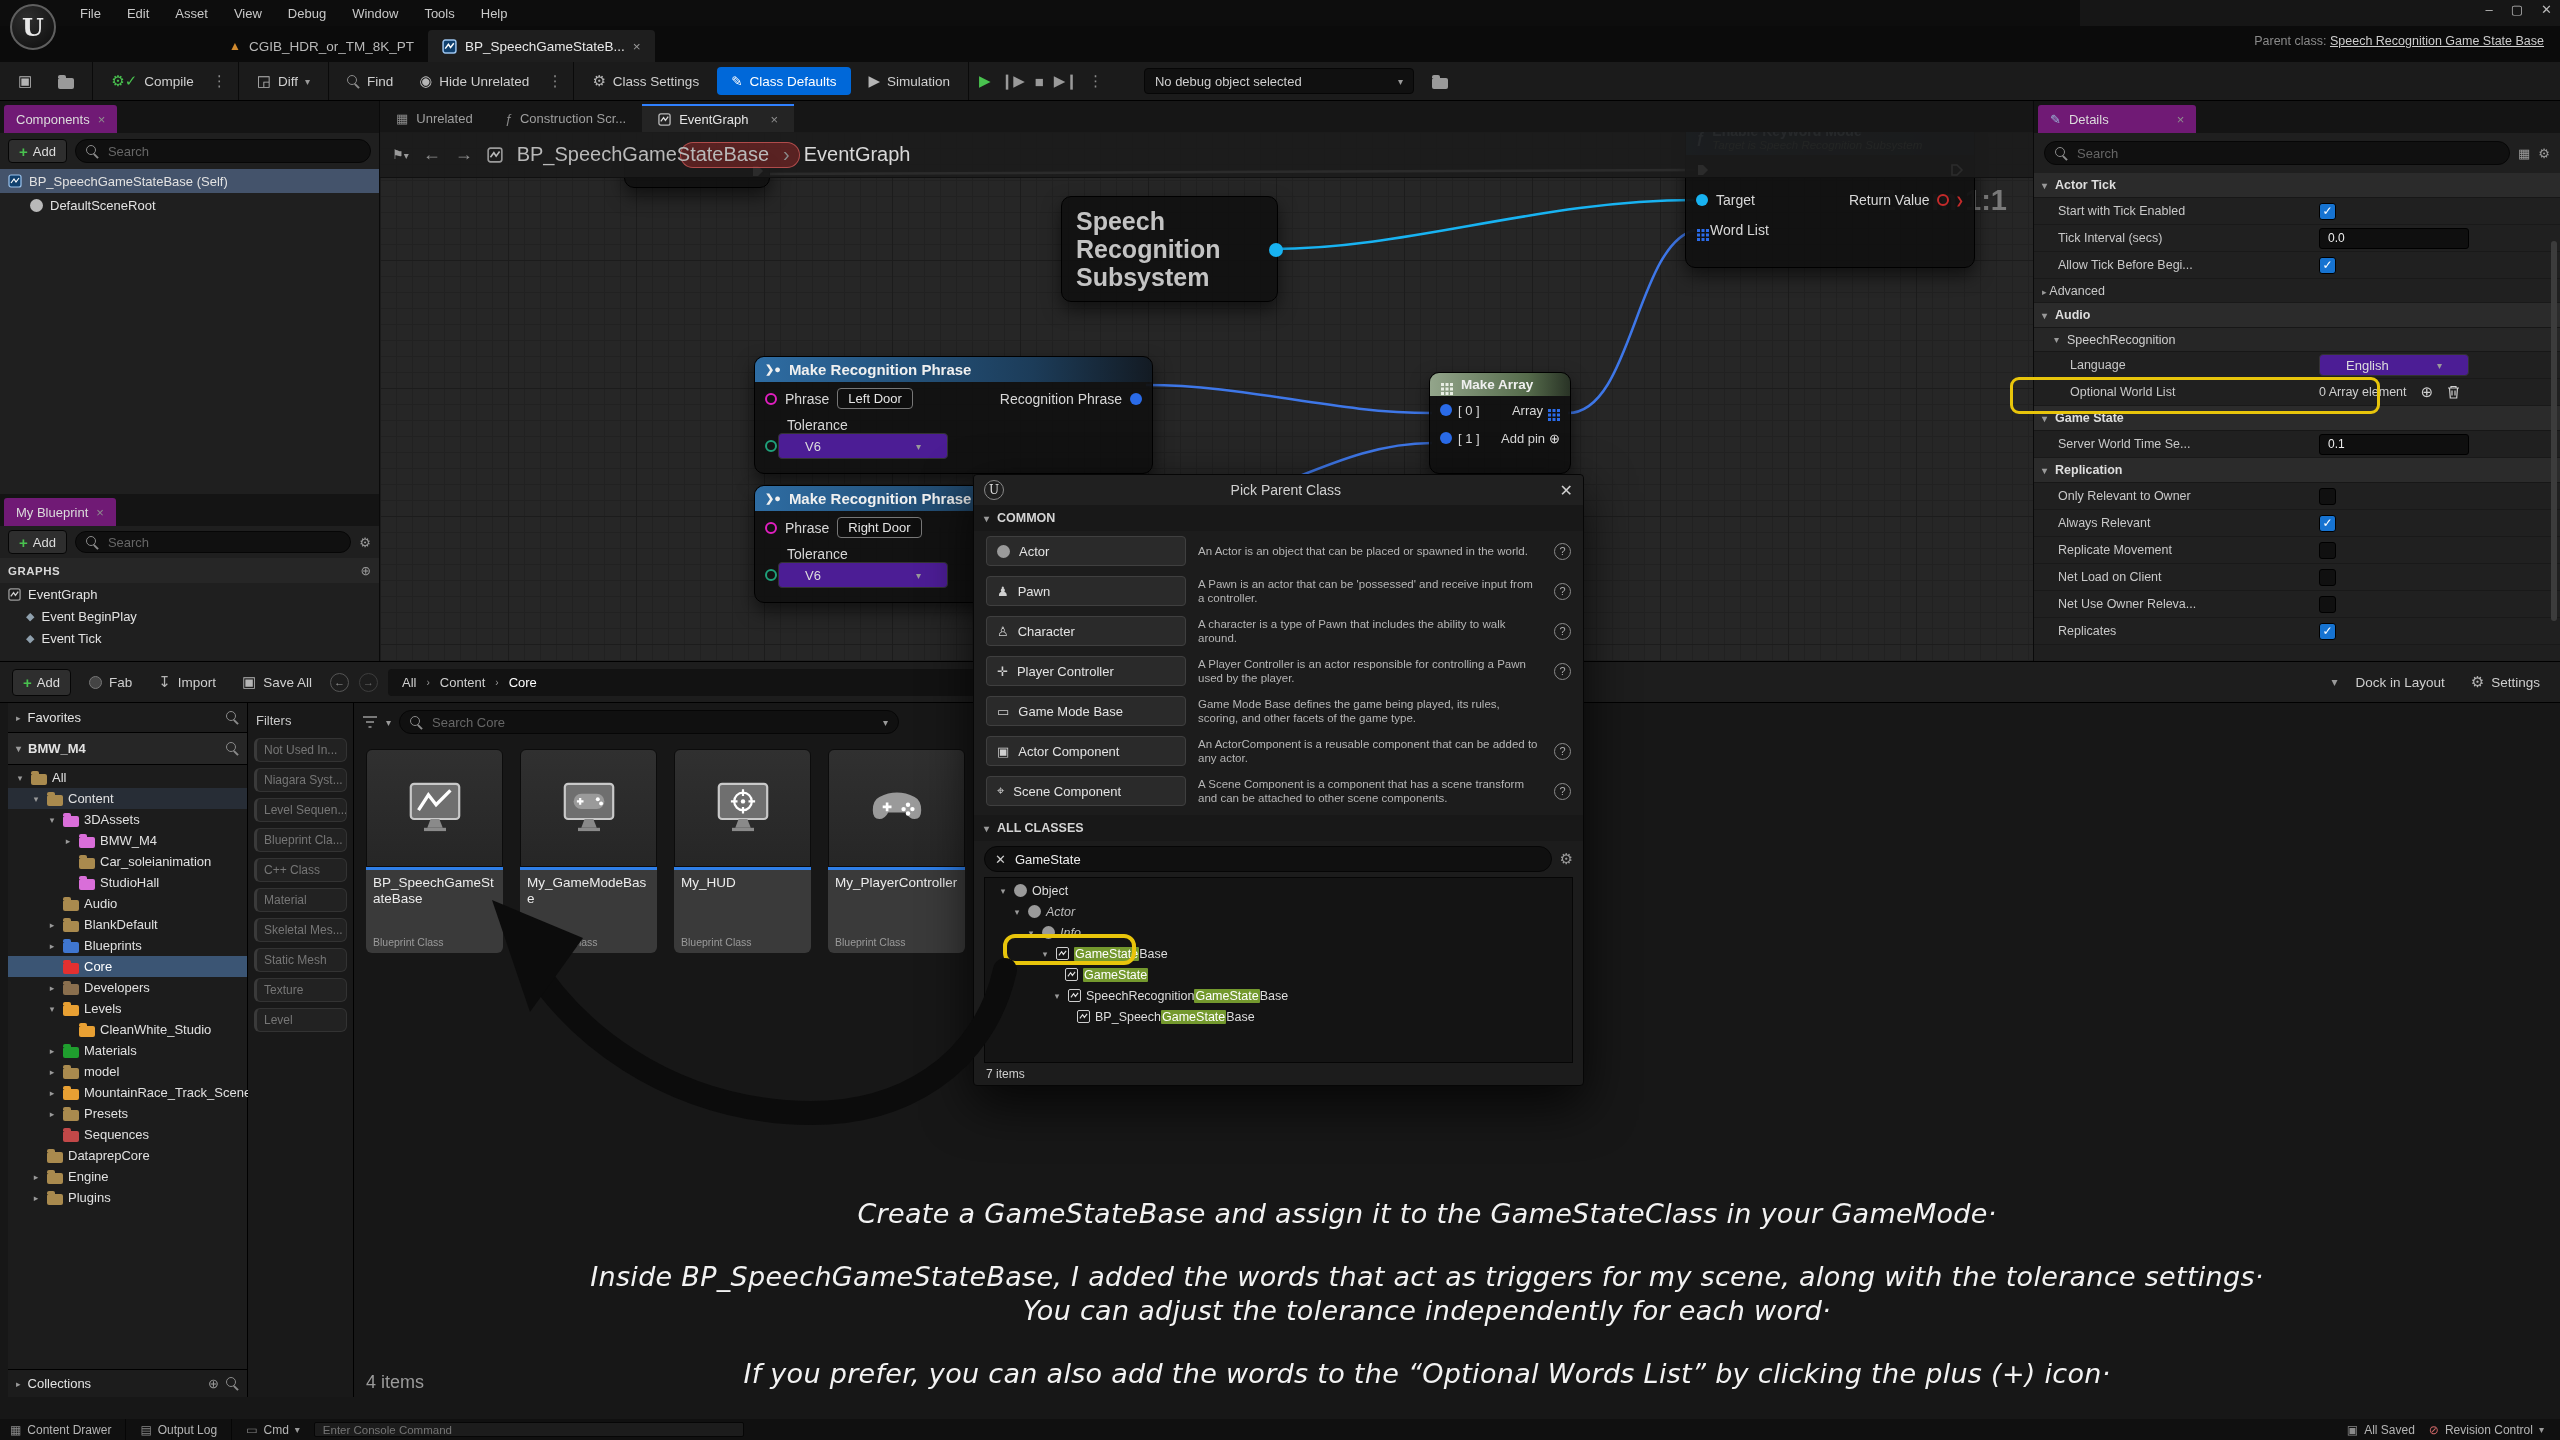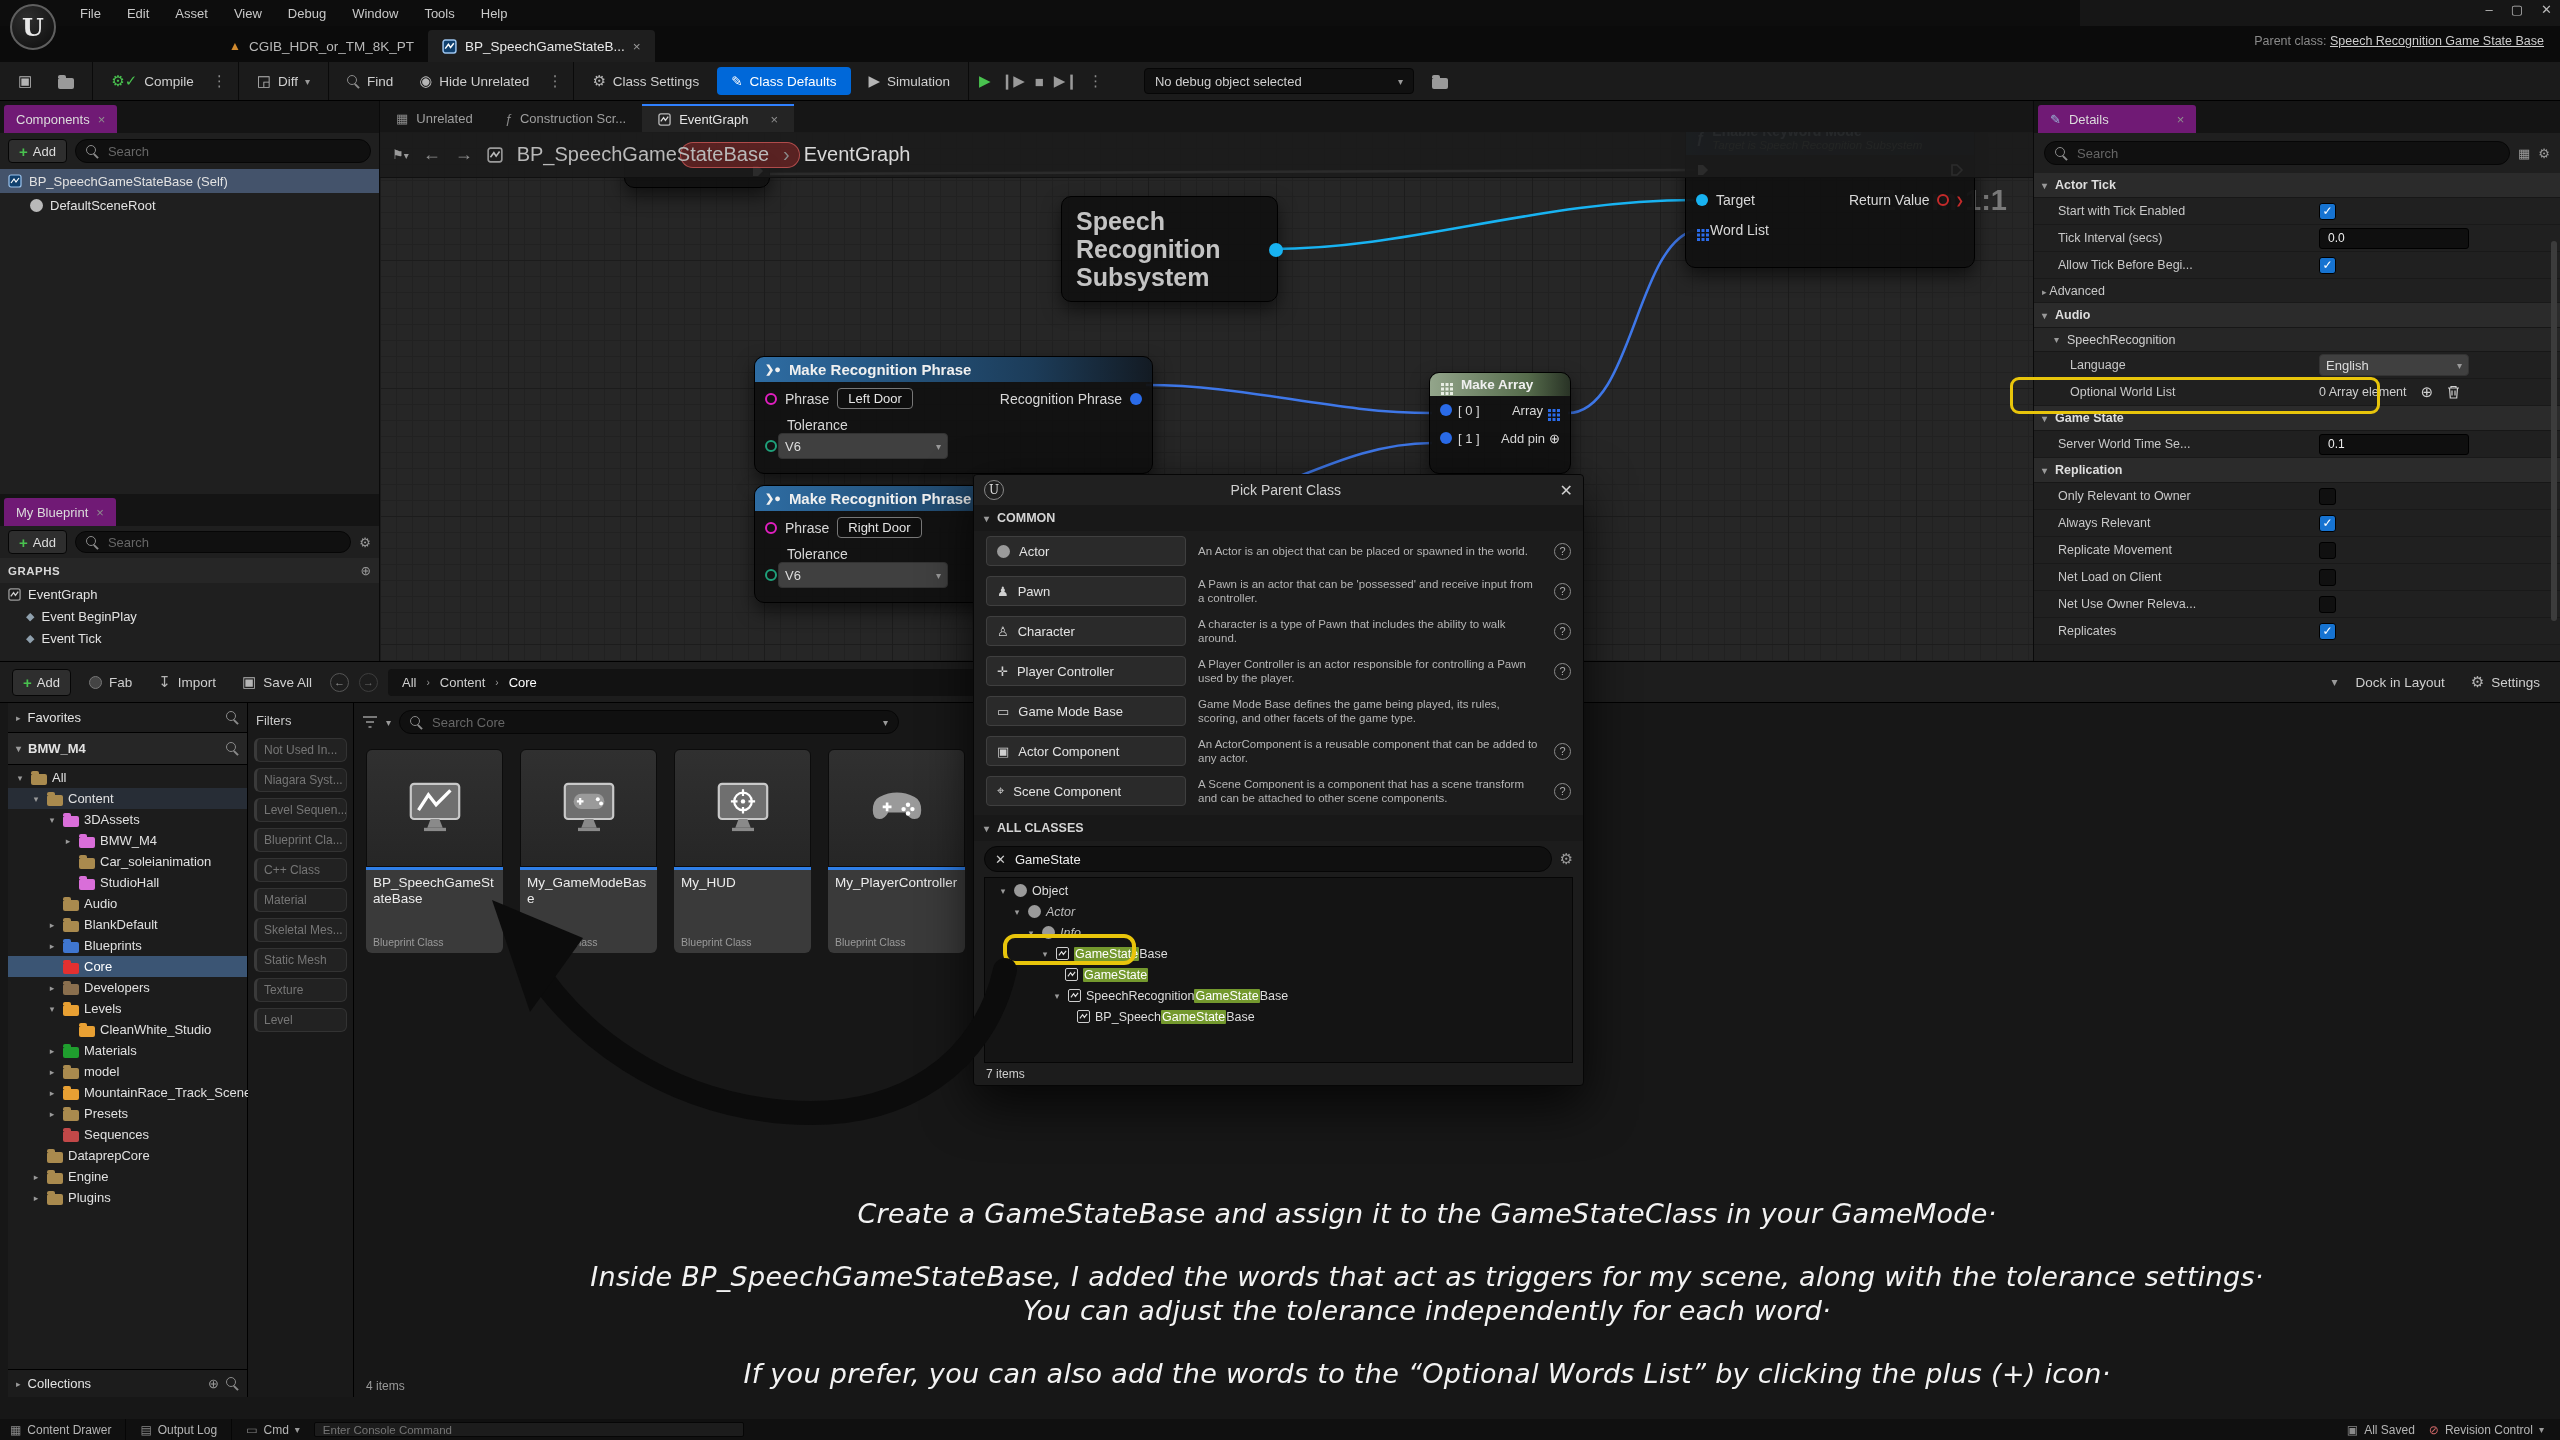--- a/index.html
+++ b/index.html
@@ -67,21 +67,21 @@
   .ghdr.blue{background:linear-gradient(90deg,#2e6da4,#1c3c59 70%,rgba(20,35,52,.5));}
   .ghdr.green{background:linear-gradient(90deg,#93a58b,#556b4b 70%,rgba(60,78,54,.55));}
   .ghdr.faded{background:linear-gradient(90deg,rgba(38,76,112,.75),rgba(24,44,66,.45));}
   .cpin{width:12px;height:12px;border-radius:50%;flex:none;}
   .cpin.h{background:transparent;border:2.4px solid var(--c);}
   .cpin.f{background:var(--c);}
   .gridpin{width:3px;height:3px;background:var(--c);flex:none;margin-right:9px;margin-left:1px;
     box-shadow:4.5px 0 var(--c),9px 0 var(--c),0 4.5px var(--c),4.5px 4.5px var(--c),9px 4.5px var(--c),0 9px var(--c),4.5px 9px var(--c),9px 9px var(--c);} 
   .grow{display:flex;align-items:center;gap:1px;padding:4px 10px;font-size:14px;}
   .pillval{background:#0e0e0e;border:1px solid #777;border-radius:4px;padding:2px 10px;color:#e5e5e5;font-size:13px;}
-  .dd{width:170px;height:26px;background:#404040;border:1px solid #333;border-radius:4px;display:flex;align-items:center;justify-content:space-between;padding:0 6px;color:#ddd;font-size:13px;}
+  .dd{width:170px;height:26px;background:#4c1d95;border:1px solid #333;border-radius:4px;display:flex;align-items:center;justify-content:space-between;padding:0 26px;color:#ddd;font-size:13px;}
   .wires{position:absolute;left:0;top:0;z-index:2;}
 
   
   #details{position:absolute;left:2033px;top:101px;width:527px;height:560px;background:#1f1f1f;border-left:1px solid #0a0a0a;}
   .drow{display:grid;grid-template-columns:285px 1fr;align-items:center;height:27px;background:#202020;border-bottom:1px solid #191919;}
   .drow .lbl{padding-left:24px;color:#c9c9c9;font-size:12.5px;white-space:nowrap;overflow:hidden;}
   .dsect{display:flex;align-items:center;gap:8px;height:25px;background:#2b2b2b;padding:0 8px;font-weight:bold;font-size:12.5px;color:#dedede;border-bottom:1px solid #171717;}
   .dsub{display:flex;align-items:center;gap:8px;height:24px;background:#262626;padding:0 8px 0 20px;font-size:12.5px;color:#cfcfcf;border-bottom:1px solid #171717;}
 
   
@@ -815,21 +815,21 @@
               <div class="tp">Blueprint Class</div>
             </div>
         </div>
       </div>
 
       <div class="annline" style="top:558px;">Inside BP_SpeechGameStateBase, I added the words that act as triggers for my scene, along with the tolerance settings·</div>
       <div class="annline" style="top:495px;">Create a GameStateBase and assign it to the GameStateClass in your GameMode·</div>
       <div class="annline" style="top:592px;">You can adjust the tolerance independently for each word·</div>
       <div class="annline" style="top:655px;">If you prefer, you can also add the words to the “Optional Words List” by clicking the plus (+) icon·</div>
 
-      <div style="position:absolute;left:12px;bottom:4px;color:#9a9a9a;font-size:12px;">4 items</div>
+      <div style="position:absolute;left:12px;bottom:4px;color:#9a9a9a;font-size:18px;">4 items</div>
     </div>
   </div>
 
   <div id="dialog">
     <div id="dlgtitle">
       <span style="width:20px;height:20px;border-radius:50%;border:1.5px solid #888;display:inline-flex;align-items:center;justify-content:center;font-family:'DejaVu Serif',serif;font-size:12px;color:#ddd;margin-right:8px;">U</span>
       <span style="flex:1;text-align:center;">Pick Parent Class</span>
       <span style="color:#cfcfcf;font-size:16px;">✕</span>
     </div>
     <div class="dlghdr">

